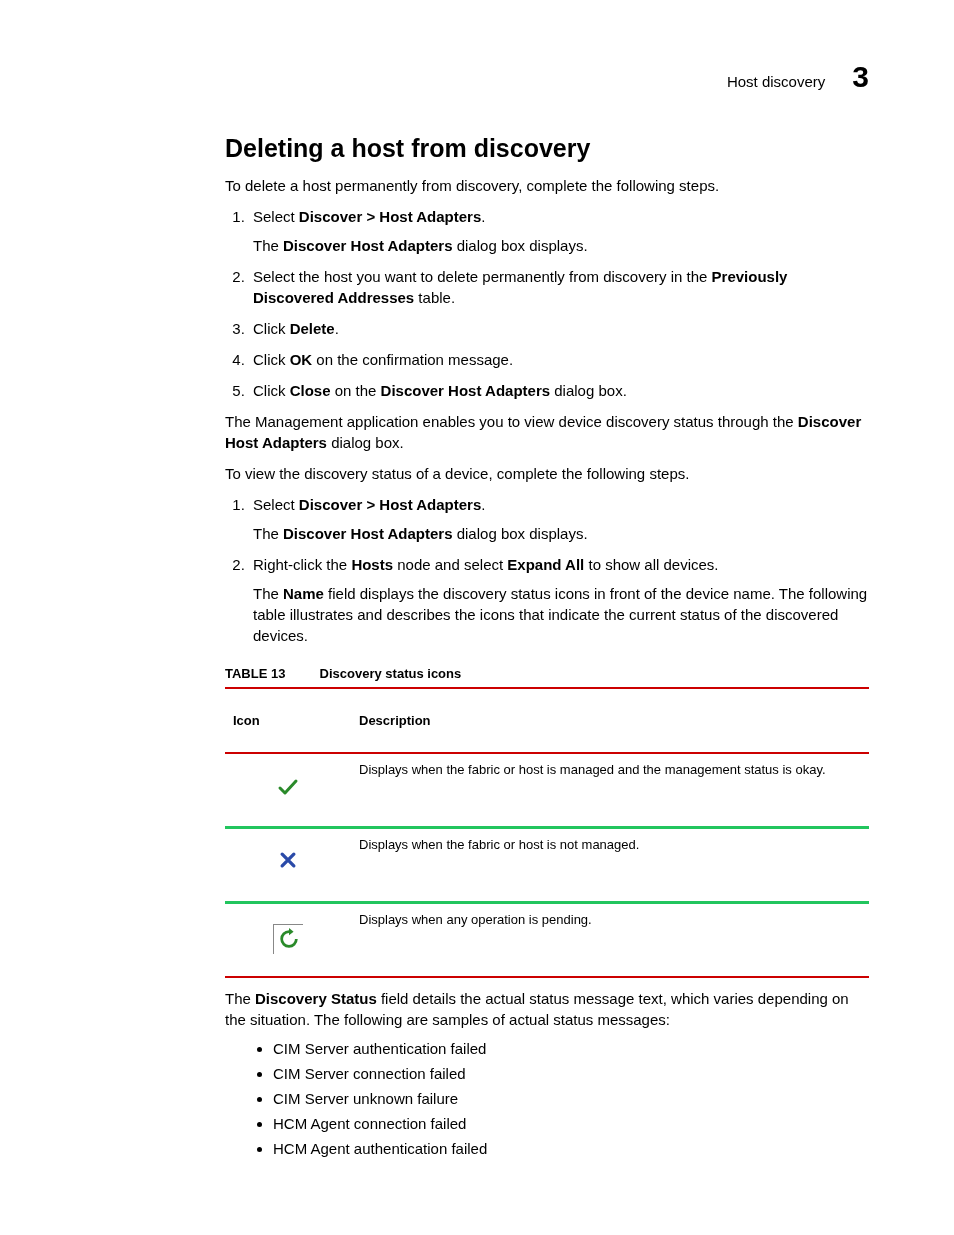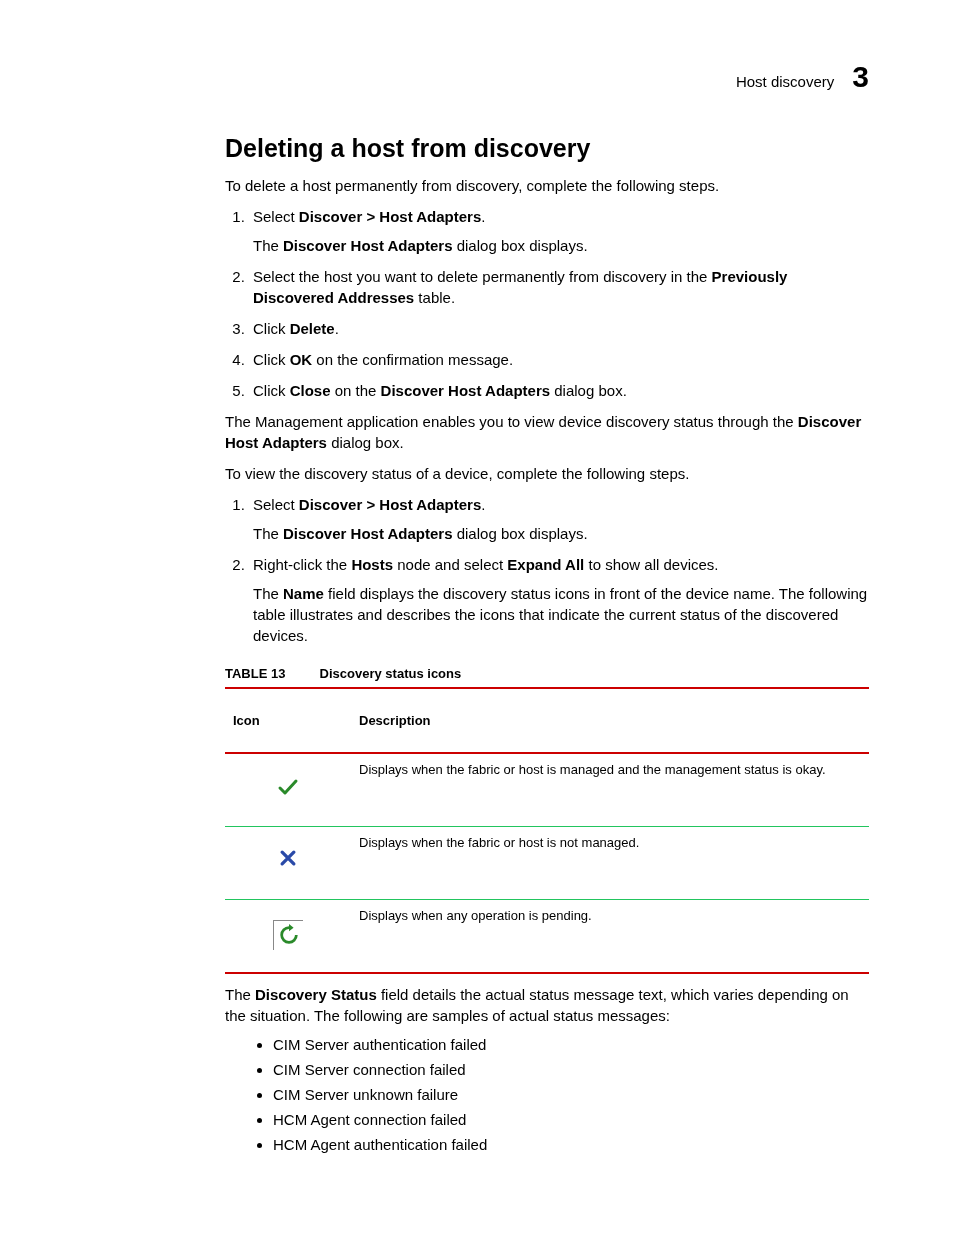--- a/index.html
+++ b/index.html
@@ -15,21 +15,21 @@
     padding: 60px 85px 60px 225px;
     box-sizing: border-box;
   }
   .header {
     text-align: right;
     margin-bottom: 40px;
   }
   .header-inner {
     display: inline-flex;
     align-items: baseline;
-    gap: 18px;
+    gap: 27px;
   }
   .header-label { font-size: 15px; }
   .header-num { font-size: 30px; font-weight: bold; }
   h2 {
     font-family: "Arial Narrow", Arial, sans-serif;
     font-stretch: condensed;
     font-size: 25px;
     font-weight: 600;
     margin: 30px 0 12px 0;
   }
@@ -49,21 +49,21 @@
     font-size: 13px;
   }
   table.status th {
     text-align: left;
     font-weight: bold;
     border-top: 2px solid #c00;
     border-bottom: 2px solid #c00;
     padding: 24px 8px;
   }
   table.status td {
-    border-bottom: 1px solid #22c55e;
+    border-bottom: 3px solid #22c55e;
     padding: 8px;
     vertical-align: top;
   }
   table.status tr:last-child td { border-bottom: 2px solid #c00; }
   table.status td.iconcell { width: 110px; text-align: center; vertical-align: middle; height: 56px; }
   .icon-wrap { display: inline-block; width: 30px; height: 30px; }
   .ref-icon {
     display: inline-block;
     width: 30px; height: 30px;
     border: 1px solid #888;

